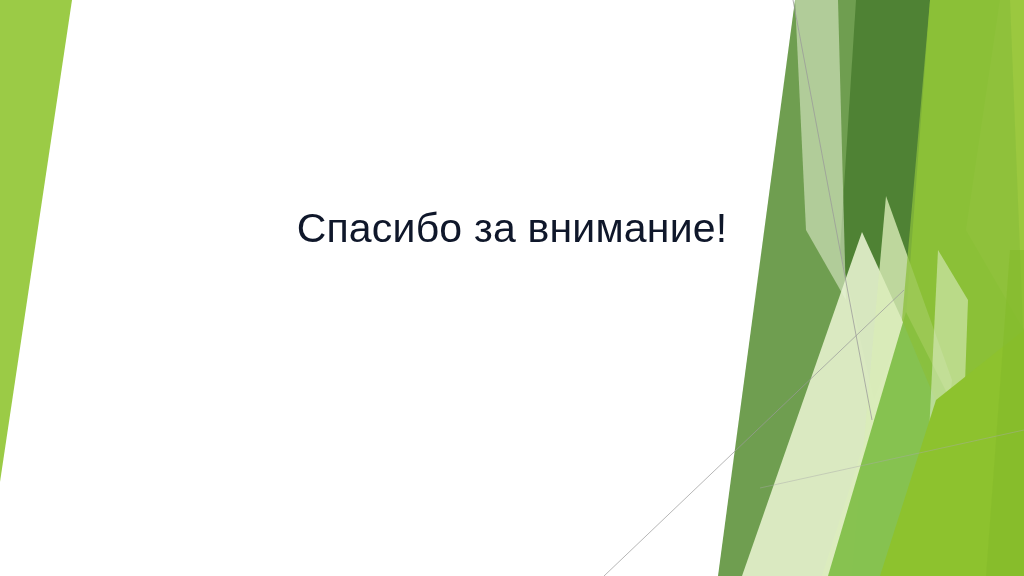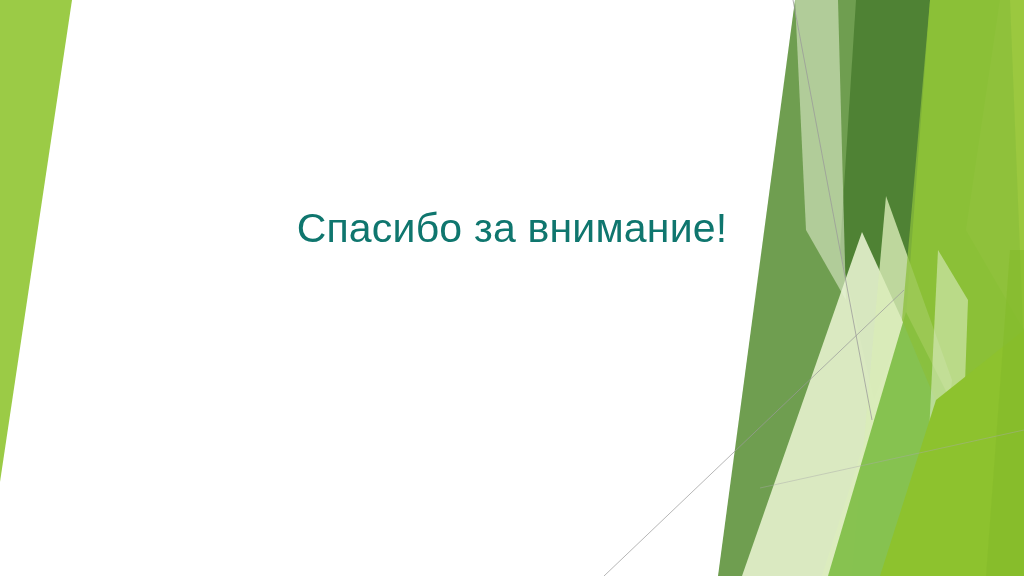--- a/index.html
+++ b/index.html
@@ -33,21 +33,21 @@
   }
   #slide-title {
     display: inline-block;
     margin: 0;
     padding: 0;
     font-family: "Liberation Sans", sans-serif;
     font-size: 41px;
     font-weight: normal;
     letter-spacing: 0.2px;
     line-height: 52px;
-    color: #0f766e;
+    color: #0f172a;
     white-space: nowrap;
   }
 </style>
 </head>
 <body>
 
 <div id="slide">
 
   <svg id="deco-left" viewBox="0 0 1024 576" preserveAspectRatio="none" xmlns="http://www.w3.org/2000/svg">
     <polygon points="0,0 72,0 0,482" fill="#9BCB46"></polygon>

